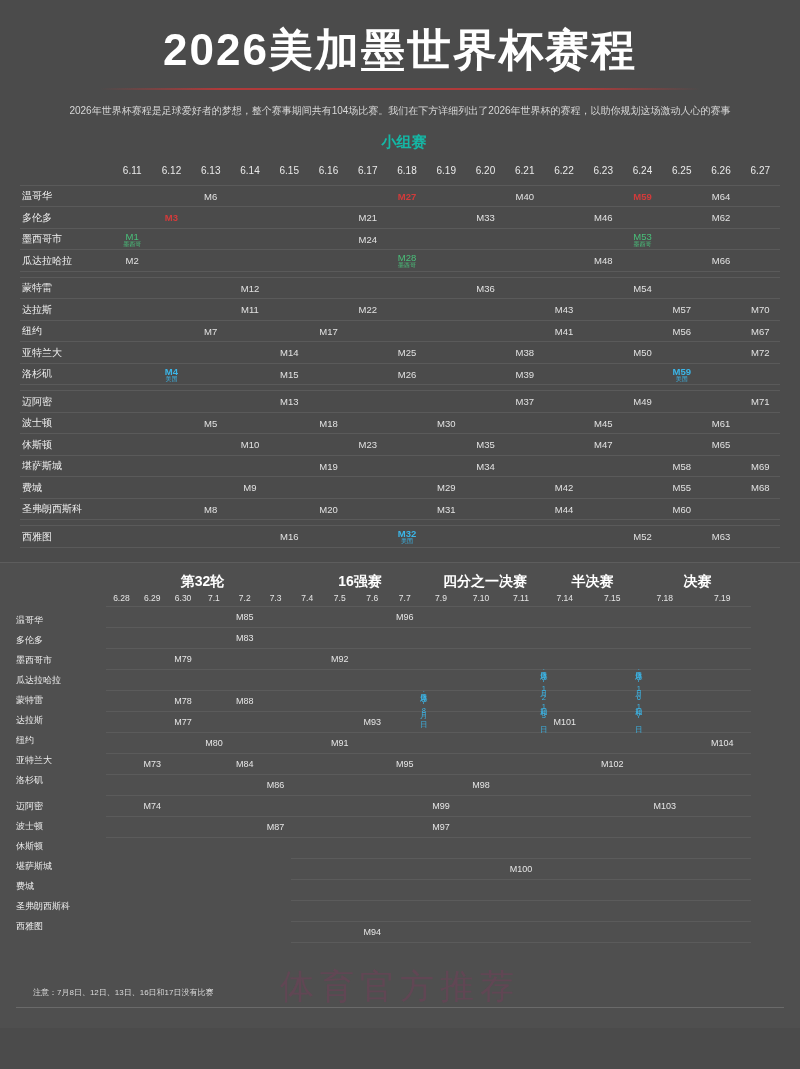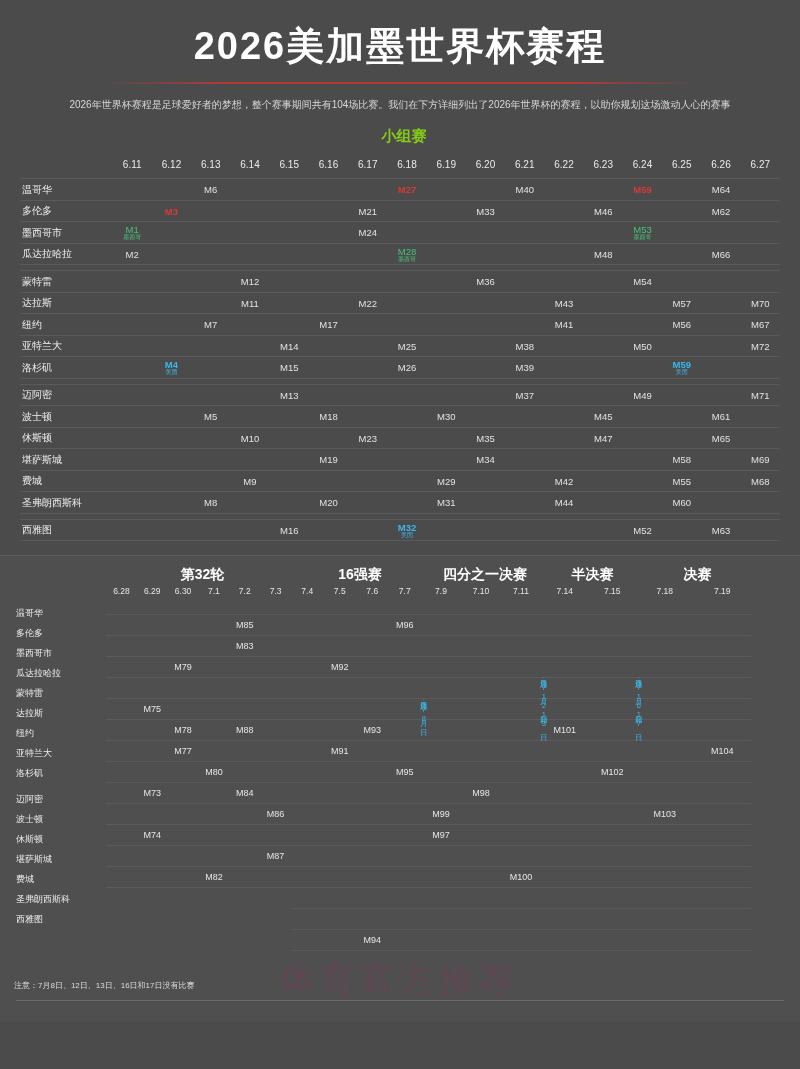--- a/index.html
+++ b/index.html
@@ -9,34 +9,34 @@
     font-family:"Liberation Sans","DejaVu Sans",sans-serif;
     color:#e8e8e8;
     overflow:hidden;
     position:relative;
   }
   .page{position:relative;width:800px;height:1069px;}
 
   
   .header{padding-top:26px;text-align:center;}
   .title{
-    font-size:38px;font-weight:bold;letter-spacing:2px;color:#ffffff;
+    font-size:44px;font-weight:bold;letter-spacing:2px;color:#ffffff;
     line-height:1.1;
   }
   .title-rule{
     width:600px;height:2px;margin:14px auto 0;
     background:linear-gradient(to right,rgba(200,60,60,0) 0%,#b03a3a 20%,#b03a3a 80%,rgba(200,60,60,0) 100%);
   }
   .subtitle{
     margin:12px auto 0;width:690px;font-size:10px;line-height:1.7;color:#d8d8d8;text-align:center;
   }
 
   
   .group-title{
-    text-align:center;font-size:15px;font-weight:bold;color:#84cc16;margin-top:14px;padding-left:8px;
+    text-align:center;font-size:15px;font-weight:bold;color:#14b8a6;margin-top:14px;padding-left:8px;
   }
   .grid-wrap{position:relative;margin:8px 0 0 0;}
   table{border-collapse:collapse;}
   .gs-table{width:760px;margin:0 20px;table-layout:fixed;}
   .gs-table th,.gs-table td{
     font-size:9.5px;color:#e2e2e2;font-weight:normal;text-align:center;
     height:20.5px;padding:0;position:relative;
   }
   .gs-table thead th{font-size:10px;color:#eaeaea;padding-bottom:4px;}
   .gs-table td.city,.gs-table th.city{
@@ -56,38 +56,38 @@
 
   
   .ko{
     position:relative;margin-top:14px;padding-top:10px;
     background:#4f4f4f;border-top:1px solid #5d5d5d;height:455px;
   }
   .ko-heads{display:flex;padding:0 20px;margin-bottom:2px;}
   .ko-head{text-align:center;font-size:14px;font-weight:bold;color:#ffffff;}
   .ko-body{display:flex;padding:0 16px;}
   .ko-col{position:relative;}
-  .ko-dates{display:flex;justify-content:space-around;font-size:8.5px;color:#e6e6e6;margin-bottom:18px;}
+  .ko-dates{display:flex;justify-content:space-around;font-size:8.5px;color:#e6e6e6;margin-bottom:3px;}
   .ko-dates span{flex:1;text-align:center;}
   .ko-row-label{
     font-size:9px;color:#ededed;height:20px;line-height:20px;
   }
   .ko-grid{position:relative;}
   .ko-grid table{width:100%;table-layout:fixed;}
   .ko-grid td{
     height:20px;font-size:9px;color:#e6e6e6;text-align:center;padding:0;
   }
   .ko-grid tr{border-top:1px solid #5b5b5b;}
   .ko-grid tr:last-child{border-bottom:1px solid #5b5b5b;}
   .rest-note{
     position:absolute;writing-mode:vertical-rl;text-orientation:upright;
     font-size:7.5px;color:#3bb6e8;letter-spacing:0px;line-height:1.1;
   }
   .note{
-    position:absolute;left:14px;bottom:30px;font-size:8px;color:#dcdcdc;
+    position:absolute;left:33px;bottom:30px;font-size:8px;color:#dcdcdc;
   }
   .bottom-rule{
     position:absolute;left:16px;right:16px;bottom:20px;height:1px;background:#6a6a6a;
   }
   .watermark{
     position:absolute;left:0;right:0;bottom:18px;text-align:center;
     font-size:34px;color:rgba(120,60,90,0.45);letter-spacing:6px;
     font-family:"DejaVu Serif","Liberation Serif",serif;
     pointer-events:none;
   }
@@ -548,28 +548,20 @@
                 <tr>
                   <td></td>
                   <td></td>
                   <td></td>
                   <td></td>
                   <td></td>
                   <td></td>
                 </tr>
                 <tr>
                   <td></td>
-                  <td>M75</td>
-                  <td></td>
-                  <td></td>
-                  <td></td>
-                  <td></td>
-                </tr>
-                <tr>
-                  <td></td>
                   <td></td>
                   <td>M78</td>
                   <td></td>
                   <td>M88</td>
                   <td></td>
                 </tr>
                 <tr>
                   <td></td>
                   <td></td>
                   <td>M77</td>
@@ -609,28 +601,20 @@
                   <td></td>
                   <td></td>
                 </tr>
                 <tr>
                   <td></td>
                   <td></td>
                   <td></td>
                   <td></td>
                   <td></td>
                   <td>M87</td>
-                </tr>
-                <tr>
-                  <td></td>
-                  <td></td>
-                  <td></td>
-                  <td>M82</td>
-                  <td></td>
-                  <td></td>
                 </tr>
               </tbody>
             </table>
           </div>
       </div>
 
       <div class="ko-col" style="width:130px">
         <div class="ko-dates" id="dates-r16">
             <span>7.4</span>
             <span>7.5</span>

